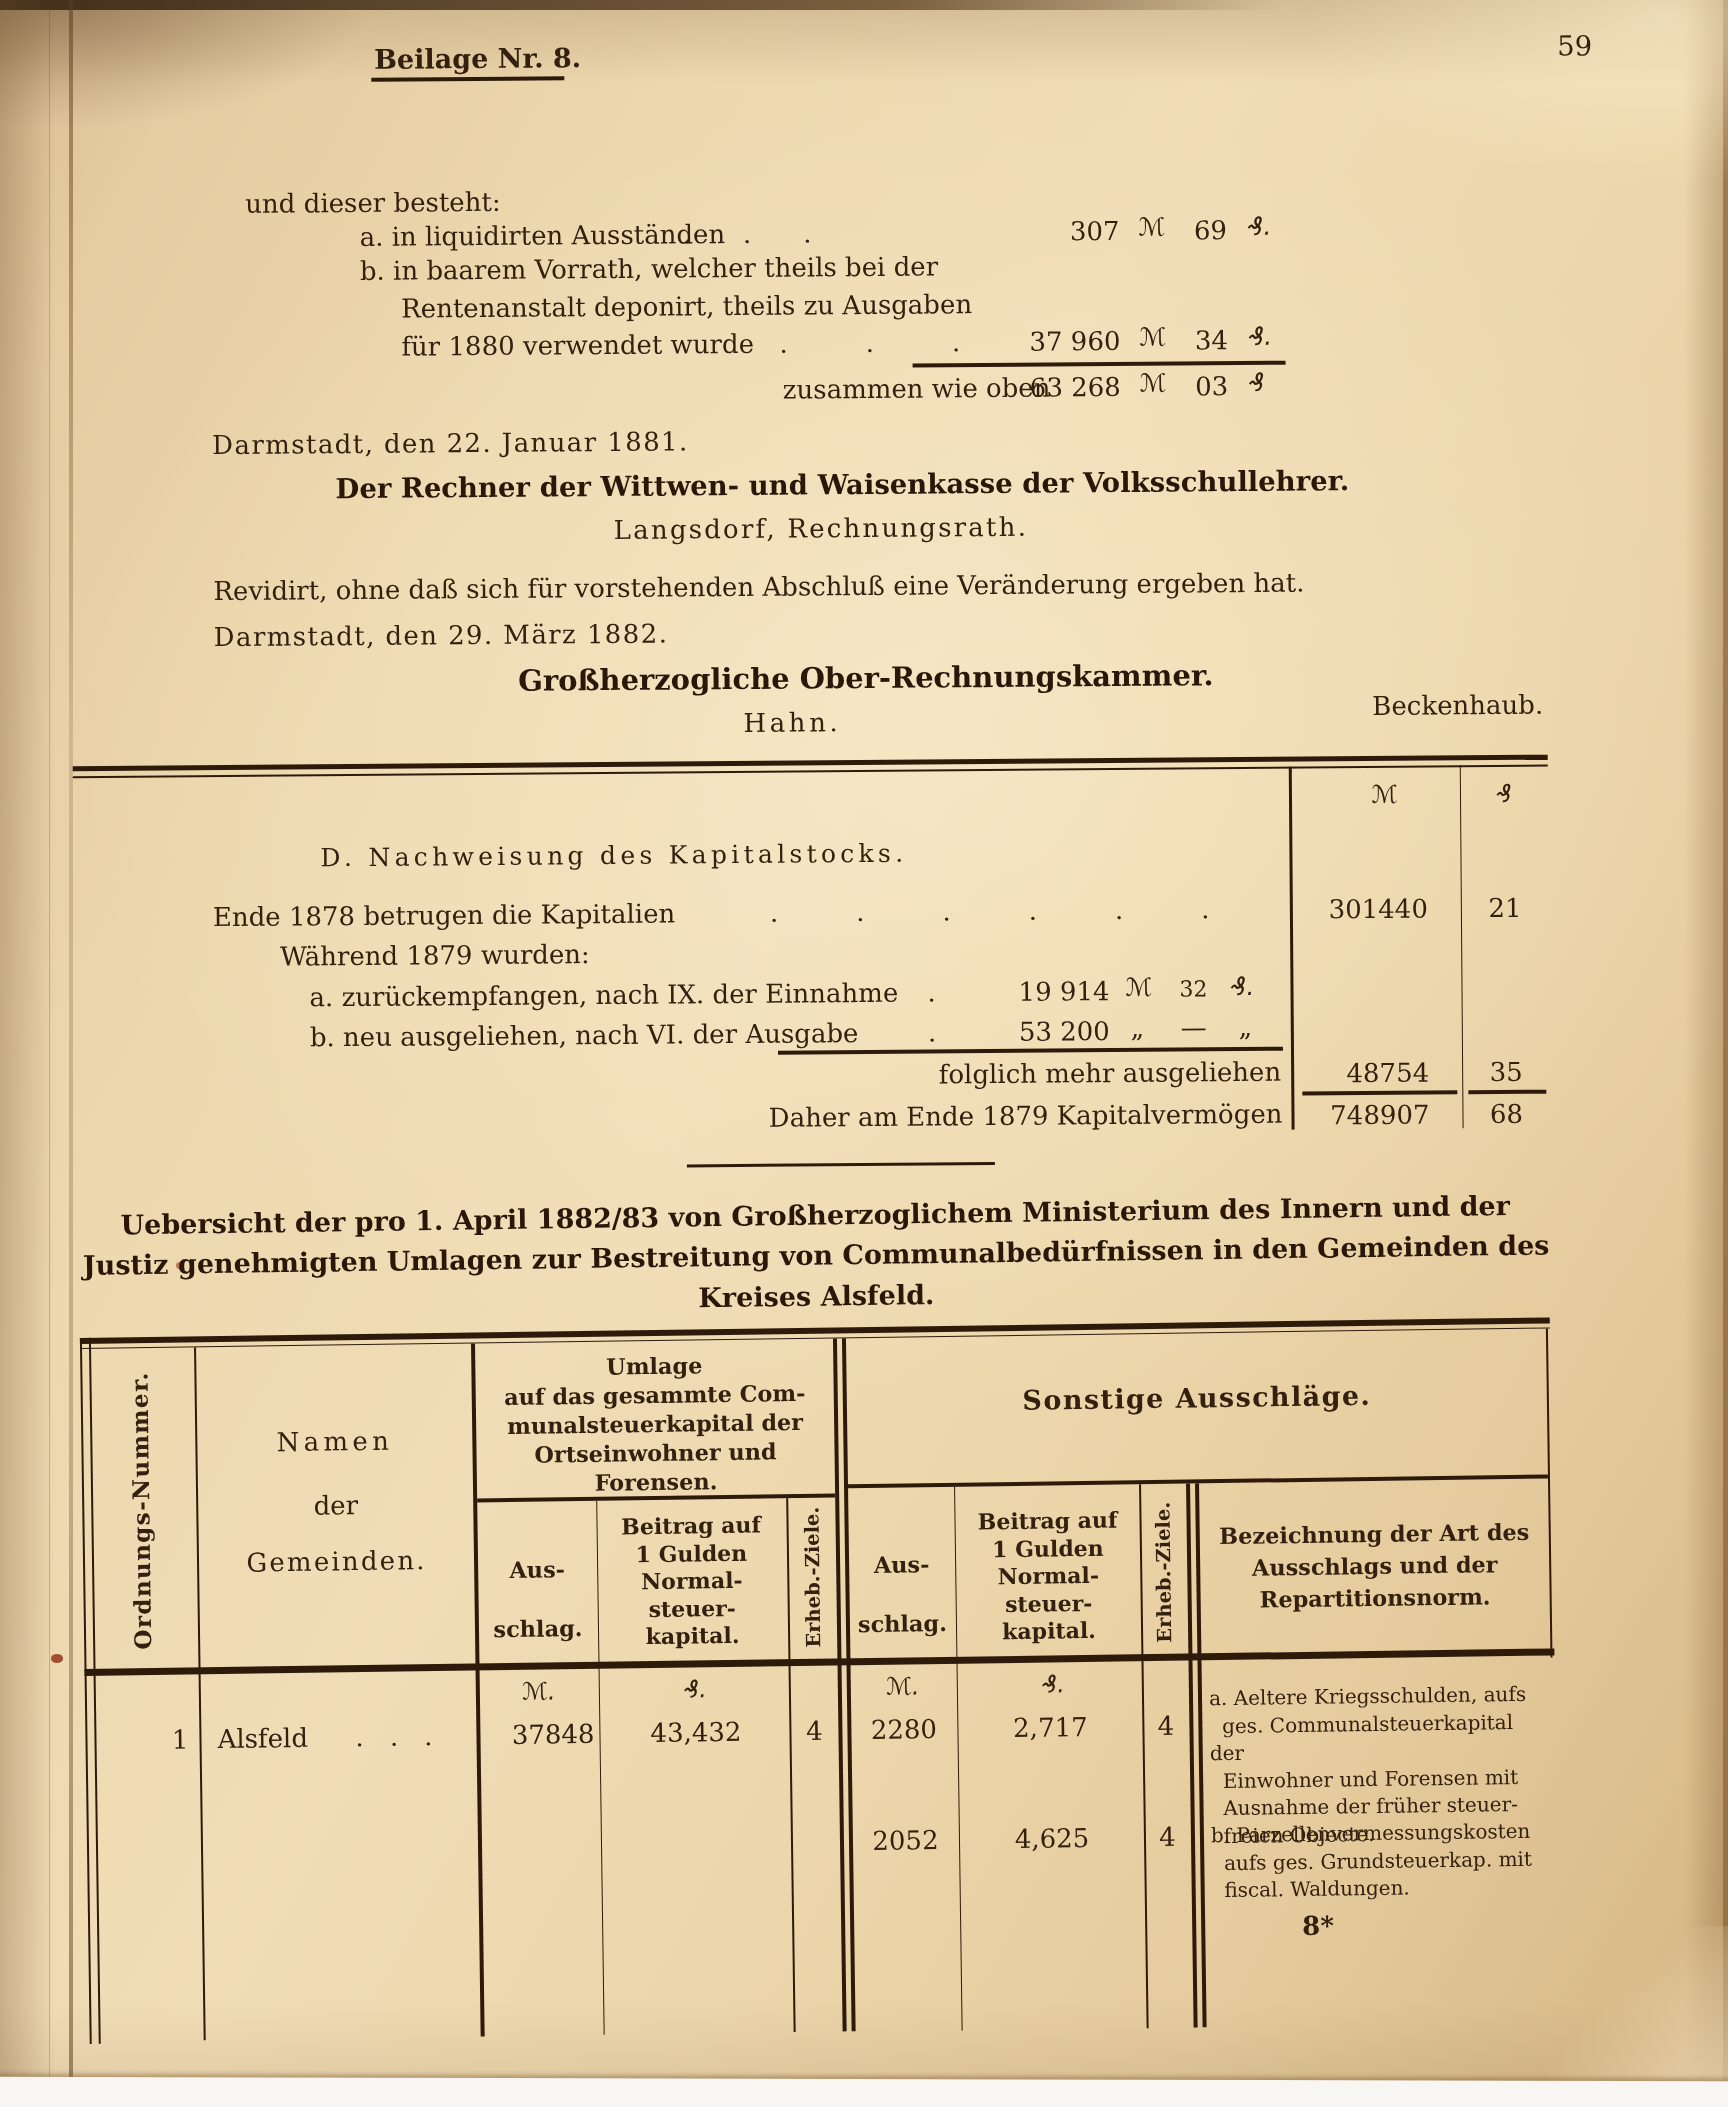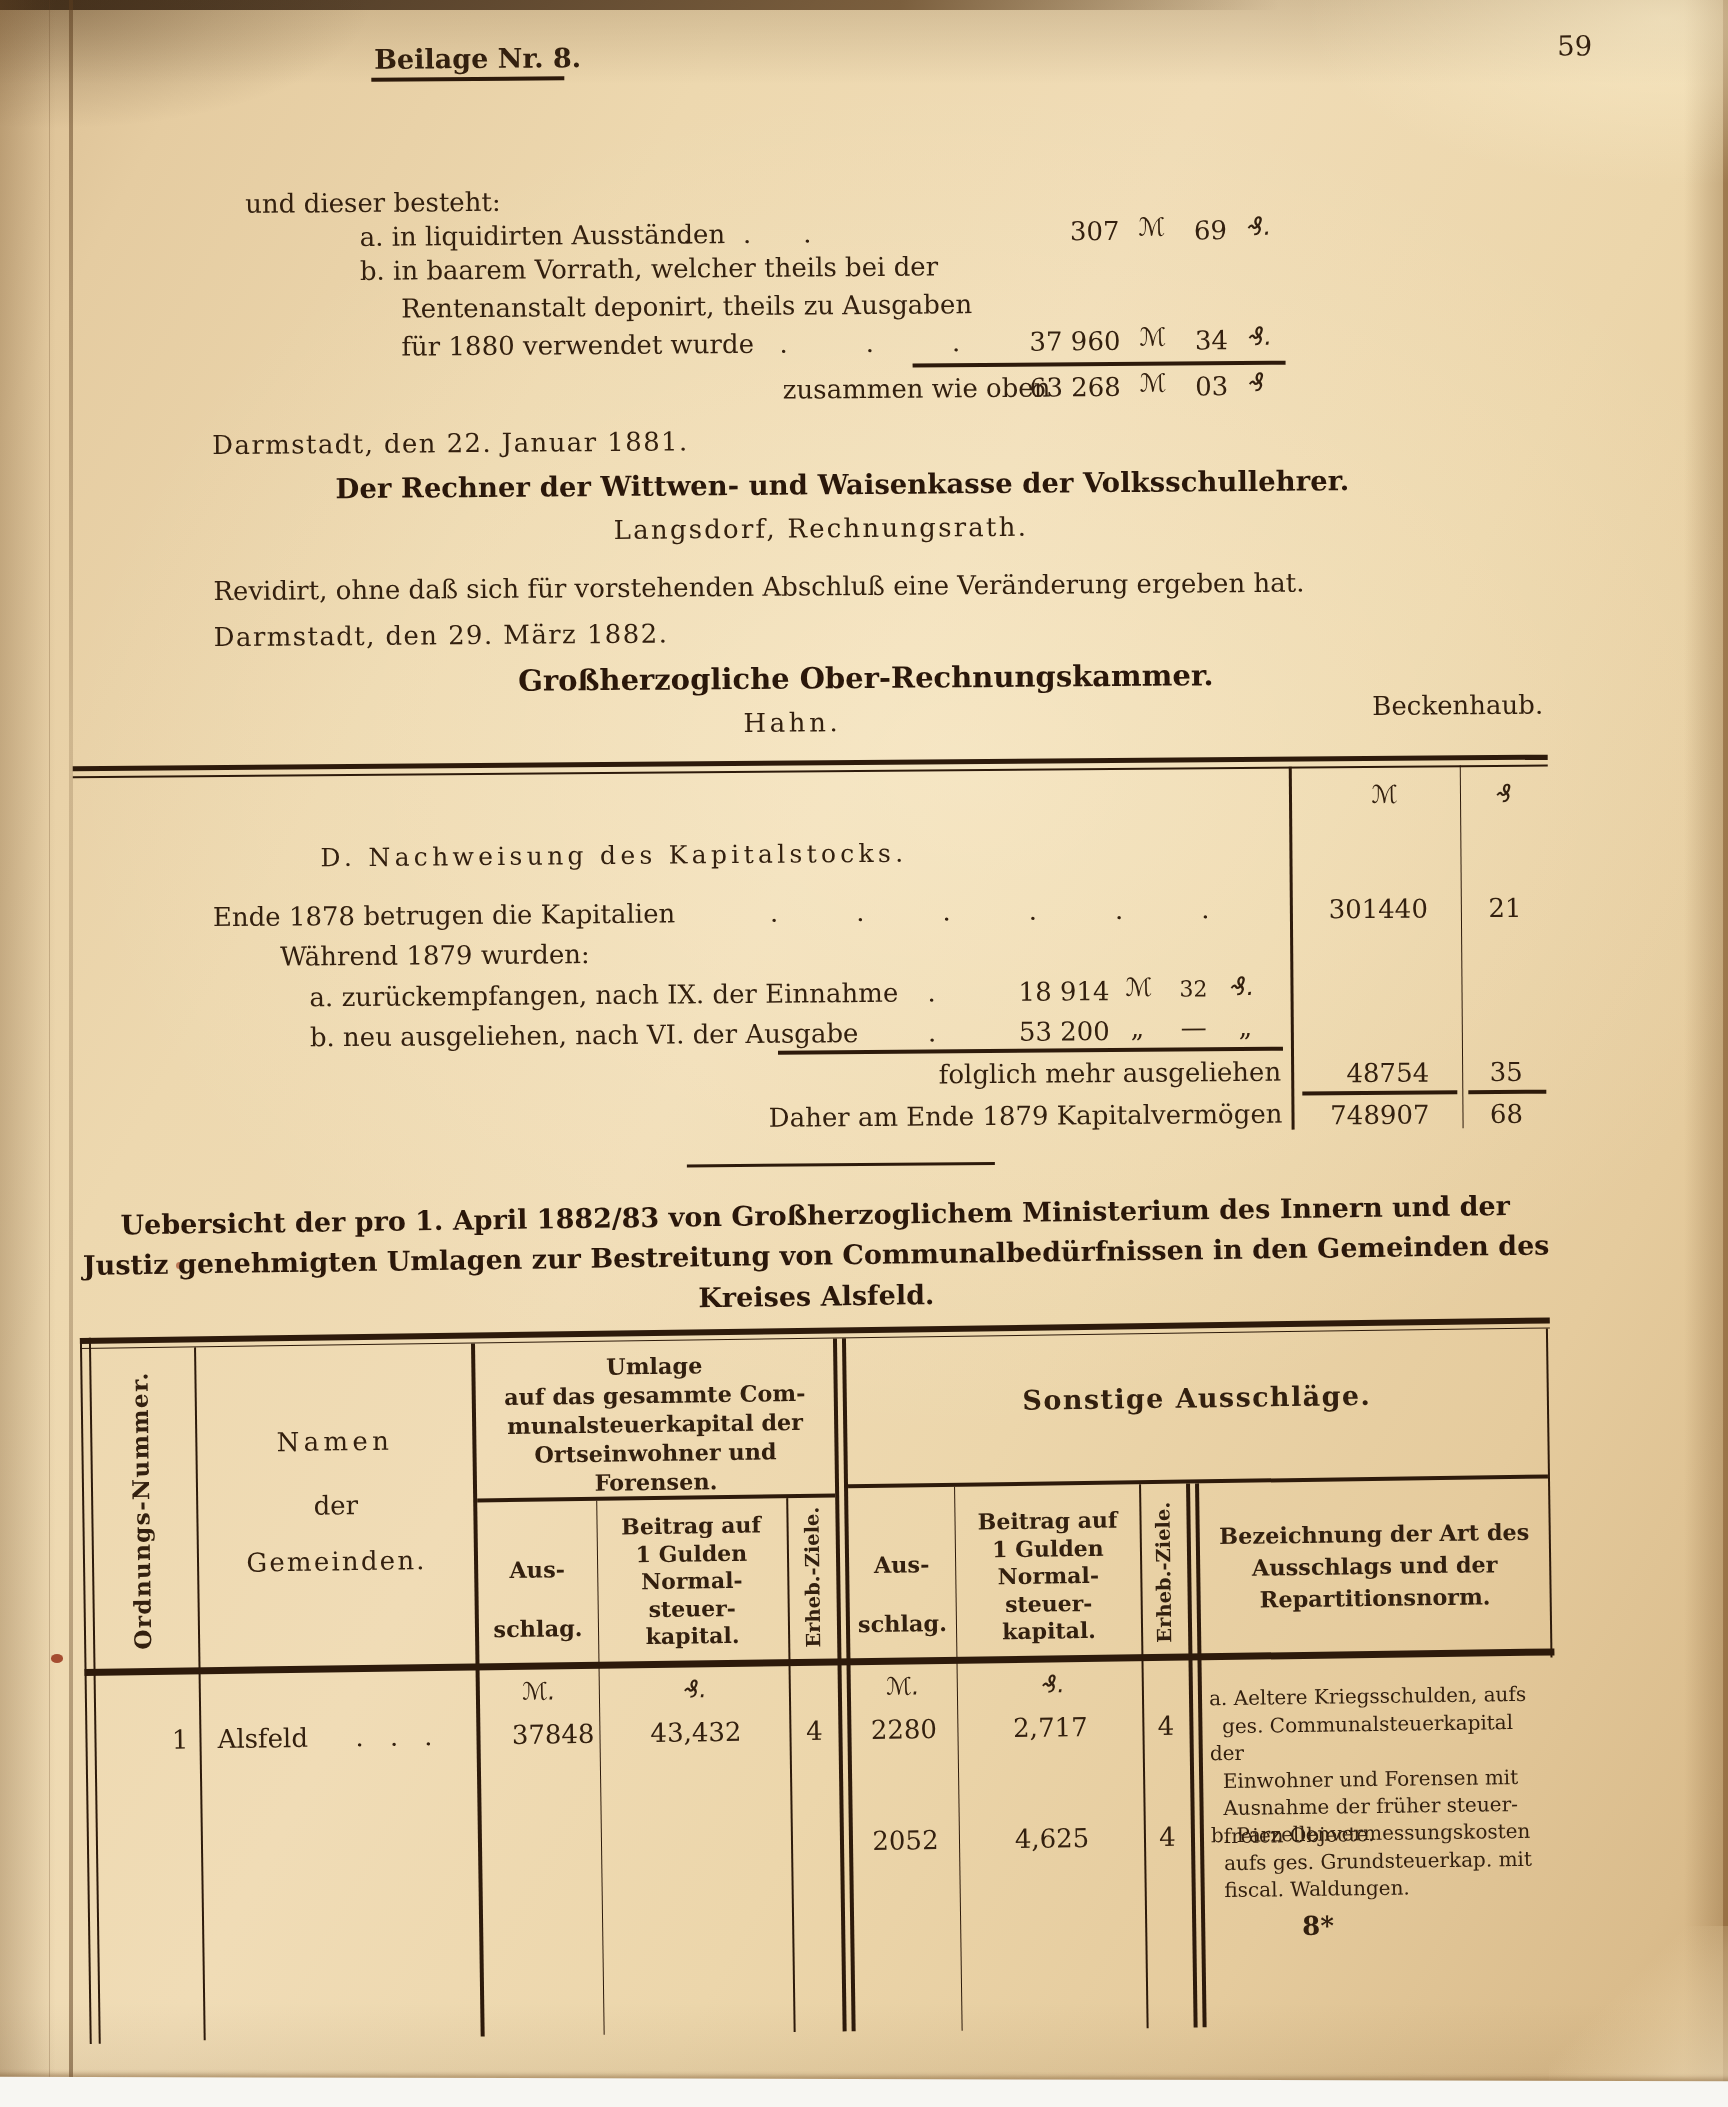--- a/index.html
+++ b/index.html
@@ -95,21 +95,21 @@
 
     <div class="t" style="left:214px;top:898px;font-size:26px;">Ende 1878 betrugen die Kapitalien</div>
     <div class="t" style="left:771px;top:898px;font-size:26px;">.   .   .   .   .   .</div>
     <div class="t r" style="left:1310px;top:899px;width:119px;font-size:26px;">301440</div>
     <div class="t c" style="left:1470px;top:899px;width:72px;font-size:26px;">21</div>
 
     <div class="t" style="left:281px;top:938px;font-size:26px;">Während 1879 wurden:</div>
 
     <div class="t" style="left:310px;top:979px;font-size:26px;">a. zurückempfangen, nach IX. der Einnahme</div>
     <div class="t" style="left:928px;top:979px;font-size:26px;">.</div>
-    <div class="t r" style="left:985px;top:979px;width:125px;font-size:26px;">18 914</div>
+    <div class="t r" style="left:985px;top:979px;width:125px;font-size:26px;">19 914</div>
     <div class="t sym" style="left:1126px;top:976px;font-size:25px;">ℳ</div>
     <div class="t c" style="left:1171px;top:979px;width:46px;font-size:22px;">32</div>
     <div class="t sym" style="left:1231px;top:976px;font-size:25px;">₰.</div>
 
     <div class="t" style="left:310px;top:1019px;font-size:26px;">b. neu ausgeliehen, nach VI. der Ausgabe</div>
     <div class="t" style="left:928px;top:1019px;font-size:26px;">.</div>
     <div class="t r" style="left:985px;top:1019px;width:125px;font-size:26px;">53 200</div>
     <div class="t" style="left:1131px;top:1016px;font-size:26px;">„</div>
     <div class="t c" style="left:1171px;top:1016px;width:46px;font-size:26px;">—</div>
     <div class="t" style="left:1239px;top:1016px;font-size:26px;">„</div>

